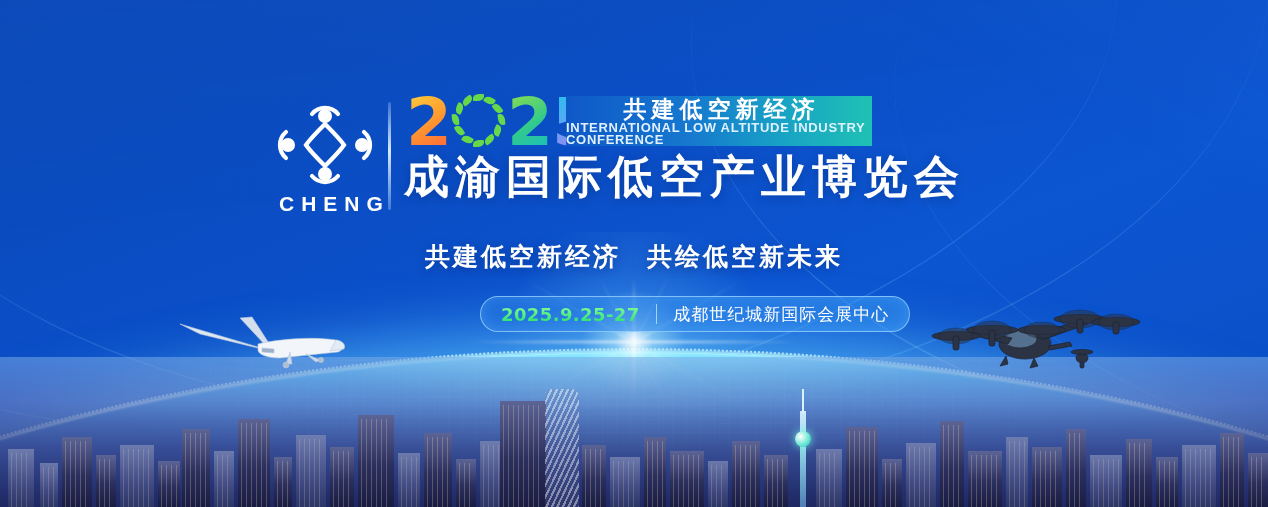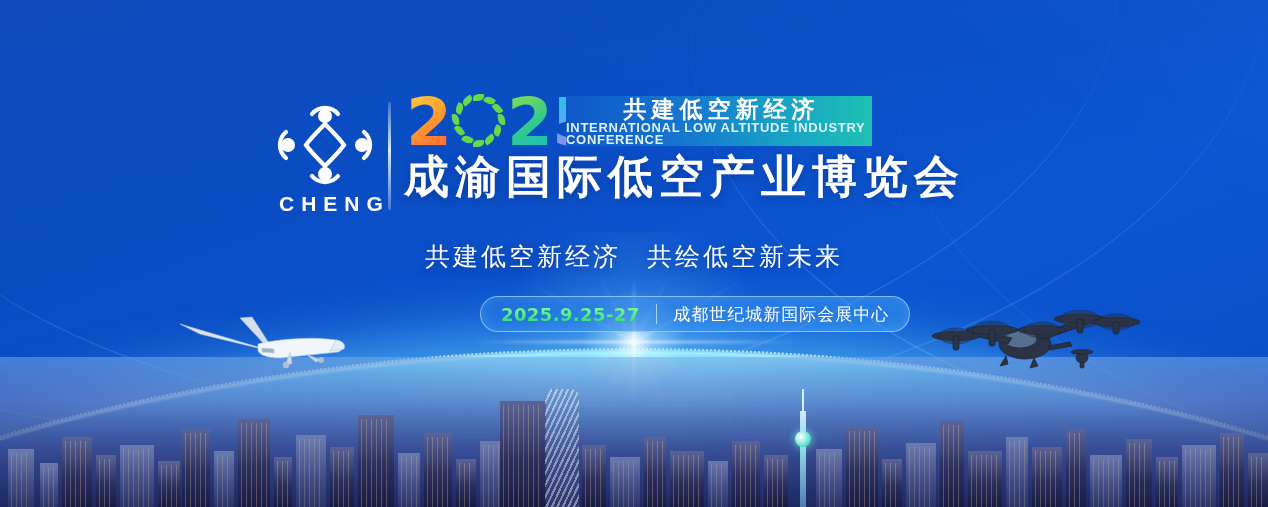--- a/index.html
+++ b/index.html
@@ -167,21 +167,21 @@
     line-height:50px; white-space:nowrap;
     text-shadow:0 2px 10px rgba(0,30,90,.35);
   }
   .title-en {
     position:absolute; left:400px; top:200px; width:580px;
     color:#eaf4ff; font-size:15.5px; font-weight:400; letter-spacing:2.1px; line-height:20px; white-space:nowrap;
   }
 
   .slogan {
     position:absolute; left:0; top:240px; width:1268px; text-align:center;
-    color:#ffffff; font-size:25px; font-weight:400; letter-spacing:3px; line-height:32px;
+    color:#ffffff; font-size:25px; font-weight:700; letter-spacing:3px; line-height:32px;
     text-shadow:0 2px 10px rgba(0,25,80,.4);
   }
   .slogan .gap { display:inline-block; width:26px; }
 
   .pill {
     position:absolute; left:50%; top:296px; margin-left:-154px;
     height:36px; padding:0 20px; border-radius:18px;
     display:flex; align-items:center; gap:0;
     background:linear-gradient(90deg, rgba(40,120,225,.55), rgba(55,150,240,.55));
     border:1.5px solid rgba(160,215,255,.75);

